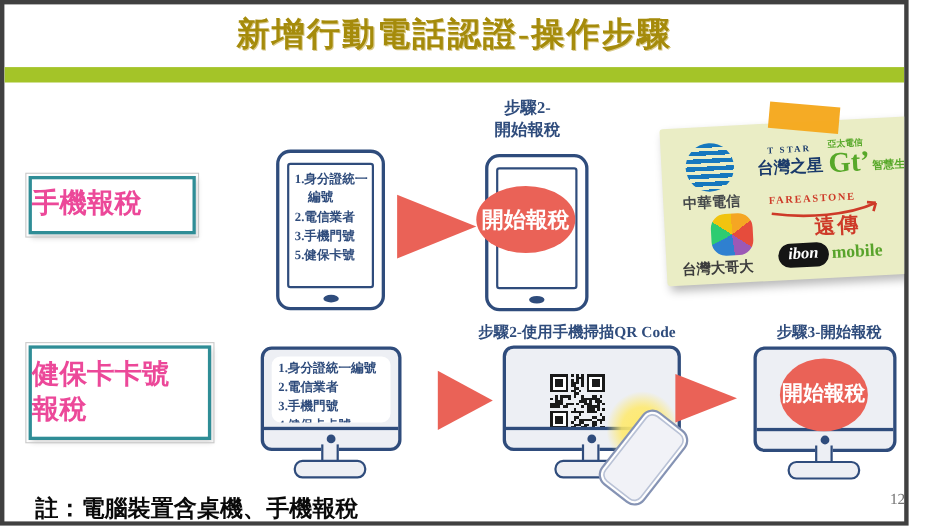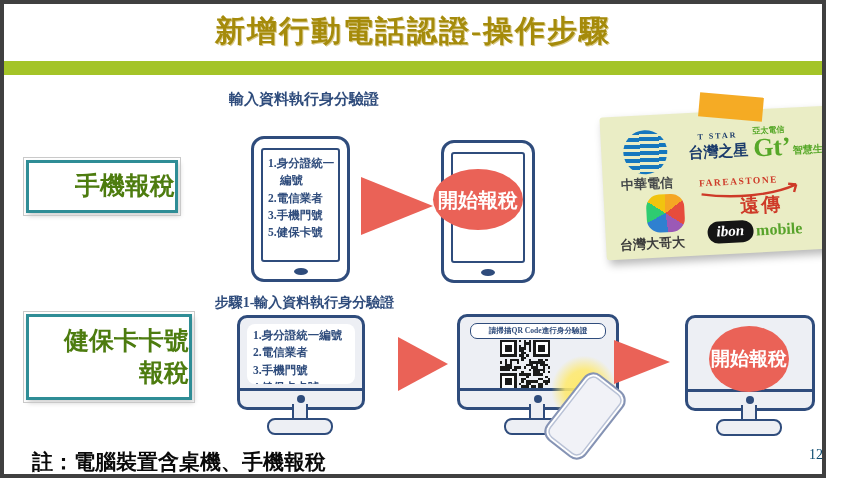--- a/index.html
+++ b/index.html
@@ -9,21 +9,21 @@
   
   .title{left:0;right:0;top:7px;text-align:center;font-size:30px;font-weight:bold;
          color:#A58B0B;letter-spacing:2px;text-shadow:1px 1px 0 #d8c887;}
   .green-bar{left:0;right:0;top:57px;height:14px;background:#A4C428;}
   
   .step-label{color:#2F4C7C;font-weight:bold;font-size:15px;text-align:center;line-height:1.3;}
   .step-label.small{font-size:14px;}
   
   .cat-box{background:#fff;border:3px solid #2F8D96;outline:1px solid #c9c9c9;outline-offset:2px;
            box-shadow:2px 3px 5px rgba(0,0,0,0.18);display:flex;flex-direction:column;
-           align-items:flex-end;justify-content:center;color:#4d7c0f;font-weight:bold;text-align:center;}
+           align-items:flex-start;justify-content:center;color:#ec4899;font-weight:bold;text-align:center;}
   .cat-box .l1{font-size:25px;line-height:1.3;}
   
   .phone{background:#fff;border:3px solid #2F4C7C;border-radius:13px;}
   .phone .screen{position:absolute;top:9px;left:7px;right:7px;bottom:17px;border:2px solid #2F4C7C;border-radius:3px;}
   .phone .home{position:absolute;bottom:4px;left:50%;transform:translateX(-50%);width:14px;height:7px;border-radius:50%;background:#2F4C7C;}
   .plist{padding:5px 2px 0 5px;font-size:11.5px;font-weight:600;color:#2F4C7C;line-height:1.5;}
   .plist>div{padding-left:12px;text-indent:-12px;}
   
   .arrow-right{width:0;height:0;}
   
@@ -56,32 +56,35 @@
   .mbase{background:#EDEFF4;border:2px solid #2F4C7C;border-radius:8px;}
   .mlist{position:absolute;left:7px;top:6px;right:7px;bottom:23px;background:#fff;border-radius:8px;
          padding:3px 2px 0 6px;font-size:11.5px;font-weight:600;color:#2F4C7C;line-height:1.5;white-space:nowrap;overflow:hidden;}
   .qr-caption{position:absolute;top:6px;left:10px;right:10px;border:1.5px solid #2F4C7C;border-radius:7px;
               background:#fff;font-size:7.6px;font-weight:bold;color:#2F4C7C;text-align:center;padding:2px 0;}
   .glow{background:radial-gradient(closest-side,#FFE96A 0%,rgba(255,233,106,0.85) 45%,rgba(255,233,106,0) 78%);z-index:2;}
   .tilt-phone{background:#F1F2F7;border:2px solid #8593B4;border-radius:12px;
               box-shadow:inset 0 0 0 2px #fff,inset 0 0 0 3.5px #B9C2D6;transform:rotate(38deg);z-index:4;}
   
   .footer-note{font-size:21px;font-weight:bold;color:#0a0a0a;}
-  .page-num{font-size:14px;color:#0c4a6e;}
+  .page-num{font-size:14px;color:#737373;}
 </style>
 </head>
 <body>
 
 <div class="slide">
 
   <div class="abs title">新增行動電話認證-操作步驟</div>
   <div class="abs green-bar"></div>
 
   <div class="abs step-label" style="left:200px;top:86px;width:200px;">
-    <div>輸入資料執行身分驗證</div>
+  </div>
+  <div class="abs step-label" style="left:408px;top:86px;width:135px;">
+    <div>步驟2-</div>
+    <div>開始報稅</div>
   </div>
 
   <div class="abs cat-box" style="left:22px;top:156px;width:146px;height:47px;">
     <div class="l1">手機報稅</div>
   </div>
 
   <div class="abs phone" style="left:247px;top:132px;width:93px;height:140px;">
     <div class="screen">
       <div class="plist">
         <div>1.身分證統一編號</div>
@@ -133,21 +136,22 @@
     <div class="abs twm-icon" style="left:42px;top:80px;"></div>
     <div class="abs twm-text" style="left:14px;top:120px;">台灣大哥大</div>
 
     <div class="abs ibon-row" style="left:102px;top:110px;">
       <span class="ibon-pill">ibon</span>
       <span class="ibon-mobile">mobile</span>
     </div>
   </div>
   <div class="abs tape" style="left:695px;top:91px;width:64px;height:24px;"></div>
 
-  <div class="abs step-label small" style="left:198px;top:290px;width:205px;">步驟1-輸入資料執行身分驗證</div>
+  <div class="abs step-label small" style="left:418px;top:290px;width:205px;">步驟2-使用手機掃描QR Code</div>
+  <div class="abs step-label small" style="left:655px;top:290px;width:190px;">步驟3-開始報稅</div>
 
   <div class="abs cat-box" style="left:22px;top:310px;width:160px;height:80px;">
     <div class="l1">健保卡卡號</div>
     <div class="l1">報稅</div>
   </div>
 
   <div class="abs monitor" style="left:233px;top:311px;width:122px;height:89px;">
     <div class="mlist">
       <div>1.身分證統一編號</div>
       <div>2.電信業者</div>
@@ -156,21 +160,20 @@
     </div>
     <div class="mline"></div>
     <div class="mdot"></div>
   </div>
   <div class="abs mstand" style="left:288px;top:400px;width:12px;height:16px;"></div>
   <div class="abs mbase" style="left:263px;top:414px;width:62px;height:13px;"></div>
 
   <div class="abs arrow-right" style="left:394px;top:333px;border-top:27px solid transparent;border-bottom:27px solid transparent;border-left:50px solid #EA6257;"></div>
 
   <div class="abs monitor" style="left:453px;top:310px;width:156px;height:90px;">
-    <div class="qr-caption">請掃描QR Code進行身分驗證</div>
     <svg style="position:absolute;left:38px;top:23px;" width="54" height="50" viewBox="0 0 21 21" fill="#1a1a1a" shape-rendering="crispEdges">
         <rect x="8" y="0" width="1" height="1"></rect>
         <rect x="10" y="0" width="1" height="1"></rect>
         <rect x="12" y="0" width="1" height="1"></rect>
         <rect x="10" y="1" width="1" height="1"></rect>
         <rect x="11" y="1" width="1" height="1"></rect>
         <rect x="12" y="1" width="1" height="1"></rect>
         <rect x="8" y="2" width="1" height="1"></rect>
         <rect x="10" y="2" width="1" height="1"></rect>
         <rect x="12" y="2" width="1" height="1"></rect>

